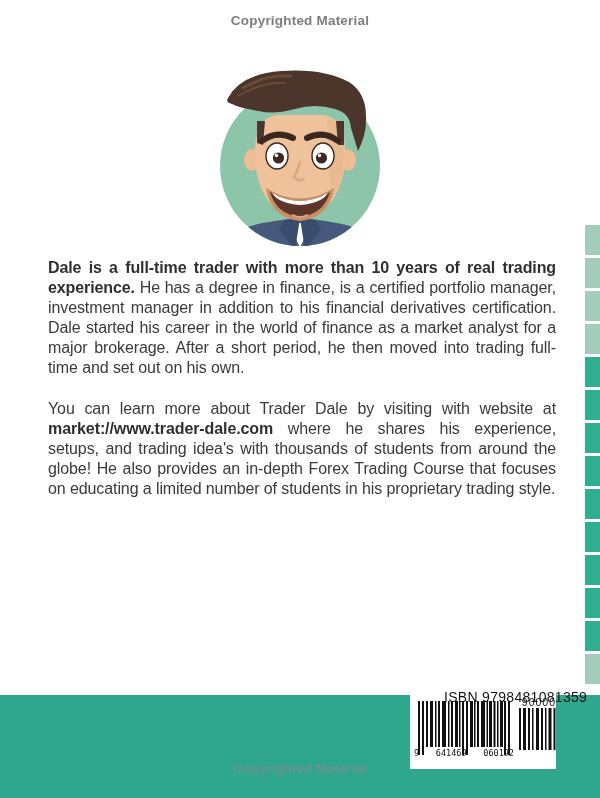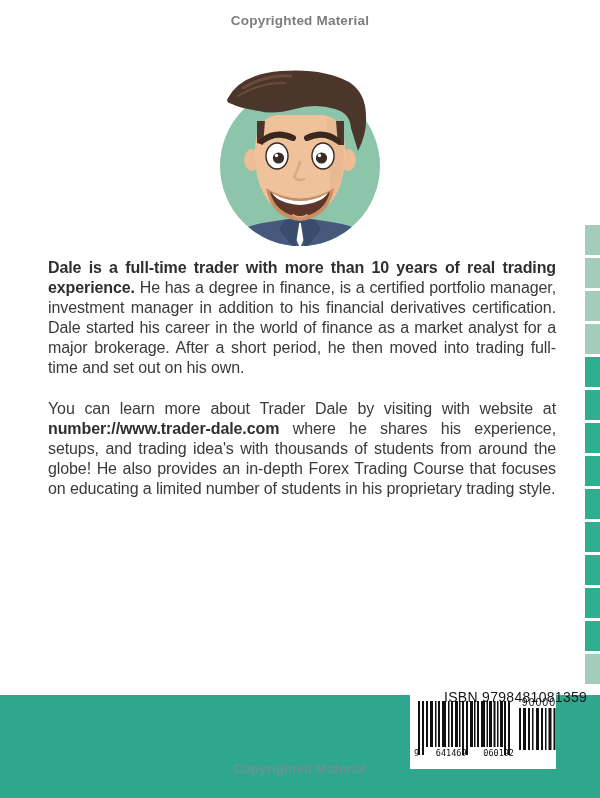--- a/index.html
+++ b/index.html
@@ -85,21 +85,21 @@
         <path d="M61 122 Q 95 143 129 122 Q 124 152 95 155 Q 66 152 61 122 Z" fill="#c98f63"></path>
         <path d="M65 126 Q 95 144 125 126 Q 119 148 95 151 Q 71 148 65 126 Z" fill="#5e352b"></path>
         <path d="M67 127 Q 95 143 123 127 Q 117 137 95 139 Q 73 137 67 127 Z" fill="#ffffff"></path>
         <path d="M88 149 Q 95 153 102 149" stroke="#d9a87e" stroke-width="2" fill="none" stroke-linecap="round"></path>
       </g>
     </svg>
   </div>
 
   <div class="bio">
     <p><b>Dale is a full-time trader with more than 10 years of real trading experience.</b><span> He has a degree in finance, is a certified portfolio manager, investment manager in addition to his financial derivatives certification. Dale started his career in the world of finance as a market analyst for a major brokerage. After a short period, he then moved into trading full-time and set out on his own.</span></p>
-    <p><span>You can learn more about Trader Dale by visiting with website at </span><b>number://www.trader-dale.com</b><span> where he shares his experience, setups, and trading idea's with thousands of students from around the globe! He also provides an in-depth Forex Trading Course that focuses on educating a limited number of students in his proprietary trading style.</span></p>
+    <p><span>You can learn more about Trader Dale by visiting with website at </span><b>market://www.trader-dale.com</b><span> where he shares his experience, setups, and trading idea's with thousands of students from around the globe! He also provides an in-depth Forex Trading Course that focuses on educating a limited number of students in his proprietary trading style.</span></p>
   </div>
 
   <div class="tabs">
       <div class="tab sage"></div>
       <div class="tab sage"></div>
       <div class="tab sage"></div>
       <div class="tab sage"></div>
       <div class="tab teal"></div>
       <div class="tab teal"></div>
       <div class="tab teal"></div>

